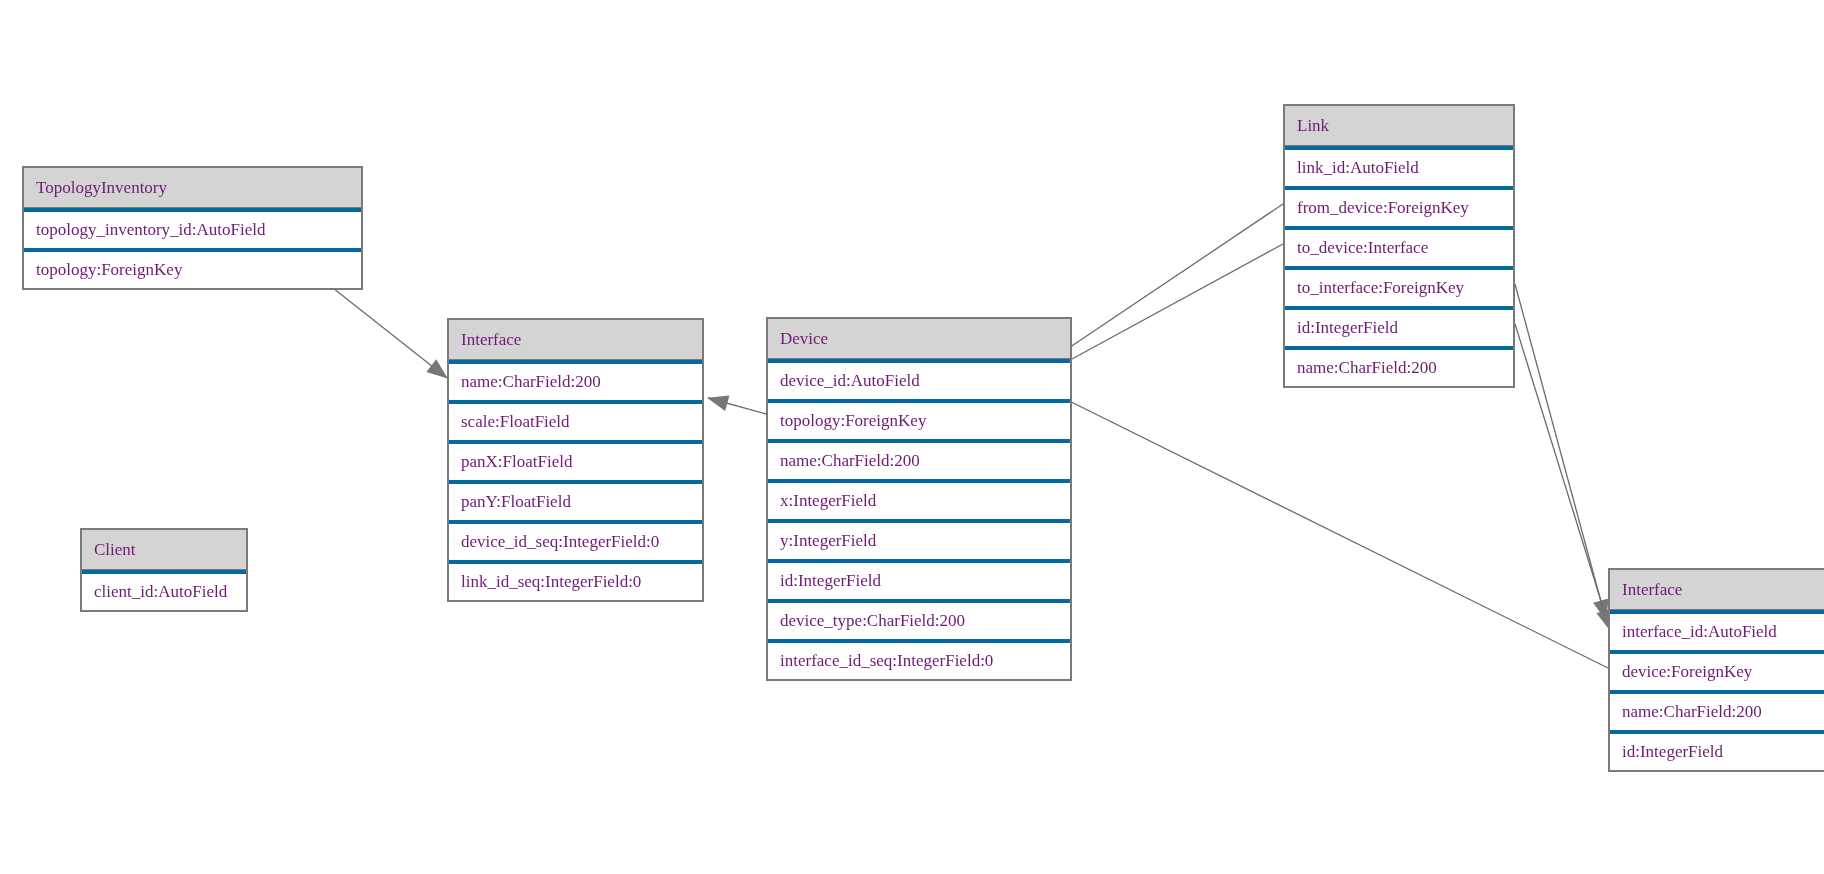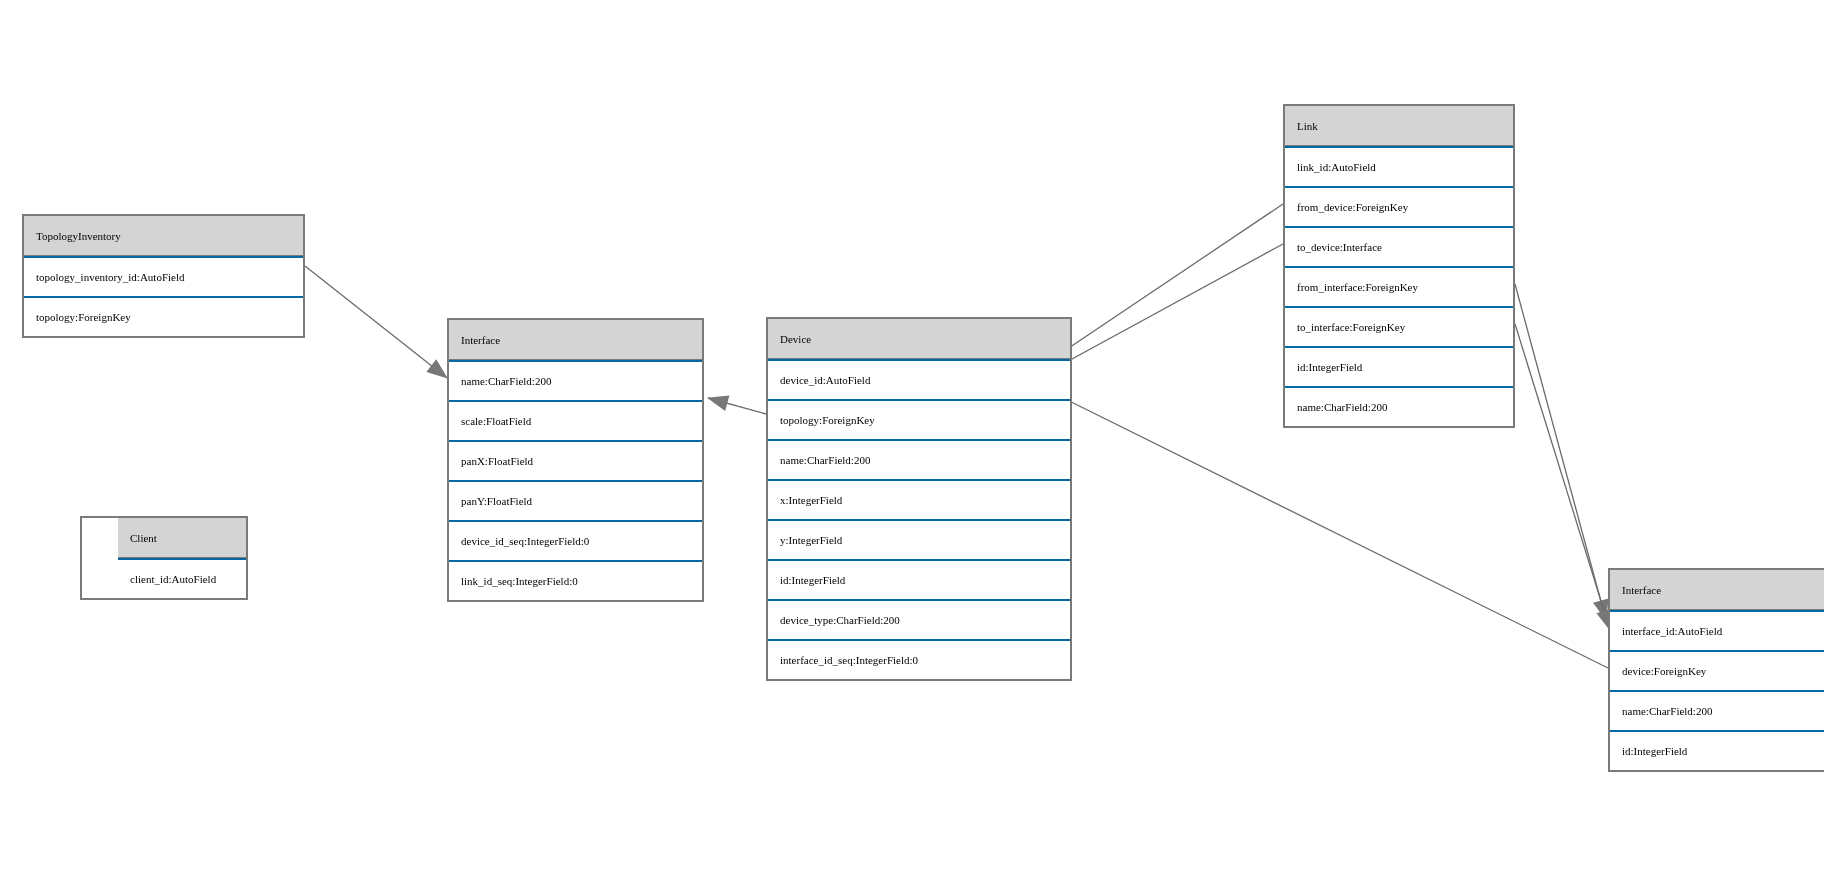--- a/index.html
+++ b/index.html
@@ -20,40 +20,40 @@
     left: 0; top: 0;
     width: 1824px;
     height: 874px;
     pointer-events: none;
   }
   .entity {
     position: absolute;
     background: #ffffff;
     border: 2px solid #7a7a7a;
     box-sizing: border-box;
-    color: #000000;
-    font-size: 11px;
+    color: #701a75;
+    font-size: 17px;
   }
   .entity-header {
     height: 40px;
     background: #d4d4d4;
     border-bottom: 1px solid #7a7a7a;
     display: flex;
     align-items: center;
     padding: 0 12px;
     box-sizing: border-box;
     white-space: nowrap;
   }
   .entity-row {
     height: 40px;
     display: flex;
     align-items: center;
     padding: 0 12px;
     box-sizing: border-box;
-    border-top: 2px solid #0369a1;
+    border-top: 4px solid #0369a1;
     white-space: nowrap;
   }
   .entity-row:first-of-type {
     border-top: none;
   }
 </style>
 </head>
 <body>
 
 <div id="canvas">
@@ -65,55 +65,54 @@
       </defs>
       <line x1="305" y1="266" x2="447" y2="378" stroke="#6b6b6b" stroke-width="1.3" marker-end="url(#arrowhead)"></line>
       <line x1="766" y1="414" x2="708" y2="398" stroke="#6b6b6b" stroke-width="1.3" marker-end="url(#arrowhead)"></line>
       <line x1="1283" y1="204" x2="1039" y2="368" stroke="#6b6b6b" stroke-width="1.3" marker-end="url(#arrowhead)"></line>
       <line x1="1283" y1="244" x2="1039" y2="377" stroke="#6b6b6b" stroke-width="1.3" marker-end="url(#arrowhead)"></line>
       <line x1="1608" y1="668" x2="1039" y2="386" stroke="#6b6b6b" stroke-width="1.3" marker-end="url(#arrowhead)"></line>
       <line x1="1515" y1="284" x2="1606" y2="620" stroke="#6b6b6b" stroke-width="1.3" marker-end="url(#arrowhead)"></line>
       <line x1="1515" y1="324" x2="1610" y2="630" stroke="#6b6b6b" stroke-width="1.3" marker-end="url(#arrowhead)"></line>
     </svg>
   <div id="entities">
-      <div class="entity" style="left: 22px; top: 166px; width: 283px; margin-top: 48px;">
+      <div class="entity" style="left: 22px; top: 166px; width: 341px;">
         <div class="entity-header">TopologyInventory</div>
         <div class="entity-row">topology_inventory_id:AutoField</div>
         <div class="entity-row">topology:ForeignKey</div>
       </div>
       <div class="entity" style="left: 447px; top: 318px; width: 257px;">
         <div class="entity-header">Interface</div>
         <div class="entity-row">name:CharField:200</div>
         <div class="entity-row">scale:FloatField</div>
         <div class="entity-row">panX:FloatField</div>
         <div class="entity-row">panY:FloatField</div>
         <div class="entity-row">device_id_seq:IntegerField:0</div>
         <div class="entity-row">link_id_seq:IntegerField:0</div>
       </div>
-      <div class="entity" style="left: 80px; top: 516px; width: 168px; padding-left: 36px;">
+      <div class="entity" style="left: 80px; top: 528px; width: 168px;">
         <div class="entity-header">Client</div>
         <div class="entity-row">client_id:AutoField</div>
       </div>
       <div class="entity" style="left: 766px; top: 317px; width: 306px;">
         <div class="entity-header">Device</div>
         <div class="entity-row">device_id:AutoField</div>
         <div class="entity-row">topology:ForeignKey</div>
         <div class="entity-row">name:CharField:200</div>
         <div class="entity-row">x:IntegerField</div>
         <div class="entity-row">y:IntegerField</div>
         <div class="entity-row">id:IntegerField</div>
         <div class="entity-row">device_type:CharField:200</div>
         <div class="entity-row">interface_id_seq:IntegerField:0</div>
       </div>
       <div class="entity" style="left: 1283px; top: 104px; width: 232px;">
         <div class="entity-header">Link</div>
         <div class="entity-row">link_id:AutoField</div>
         <div class="entity-row">from_device:ForeignKey</div>
         <div class="entity-row">to_device:Interface</div>
-        <div class="entity-row">from_interface:ForeignKey</div>
         <div class="entity-row">to_interface:ForeignKey</div>
         <div class="entity-row">id:IntegerField</div>
         <div class="entity-row">name:CharField:200</div>
       </div>
       <div class="entity" style="left: 1608px; top: 568px; width: 226px;">
         <div class="entity-header">Interface</div>
         <div class="entity-row">interface_id:AutoField</div>
         <div class="entity-row">device:ForeignKey</div>
         <div class="entity-row">name:CharField:200</div>
         <div class="entity-row">id:IntegerField</div>

